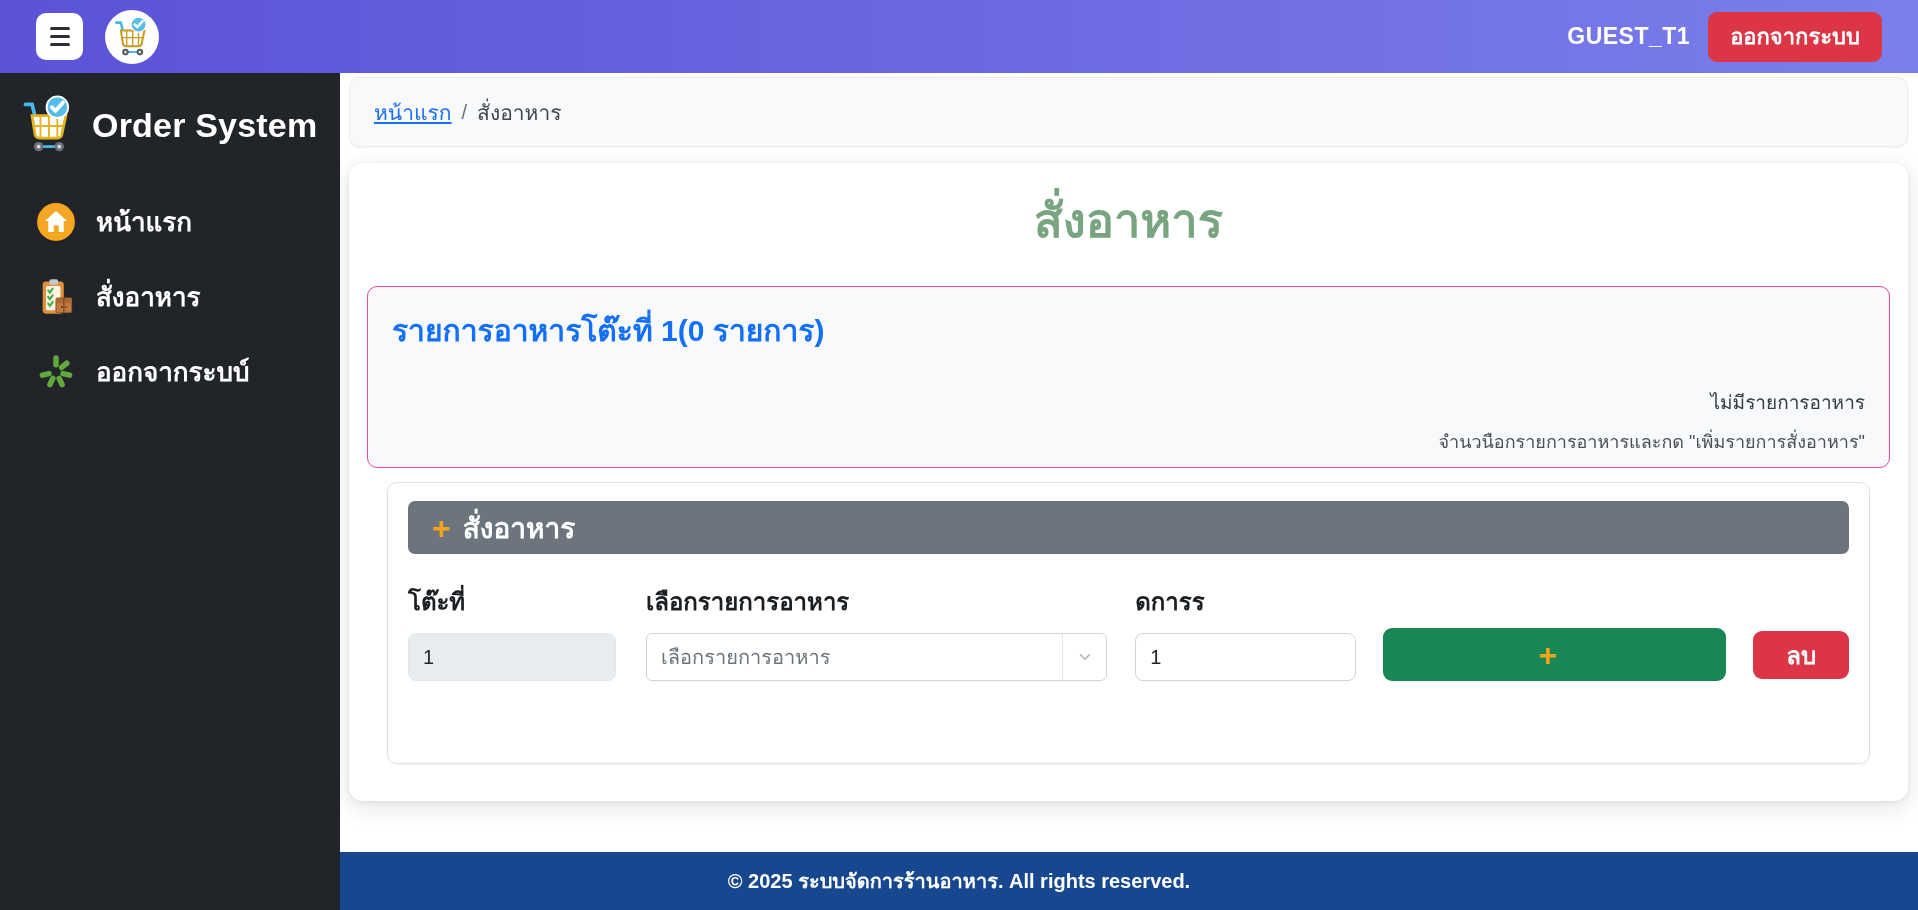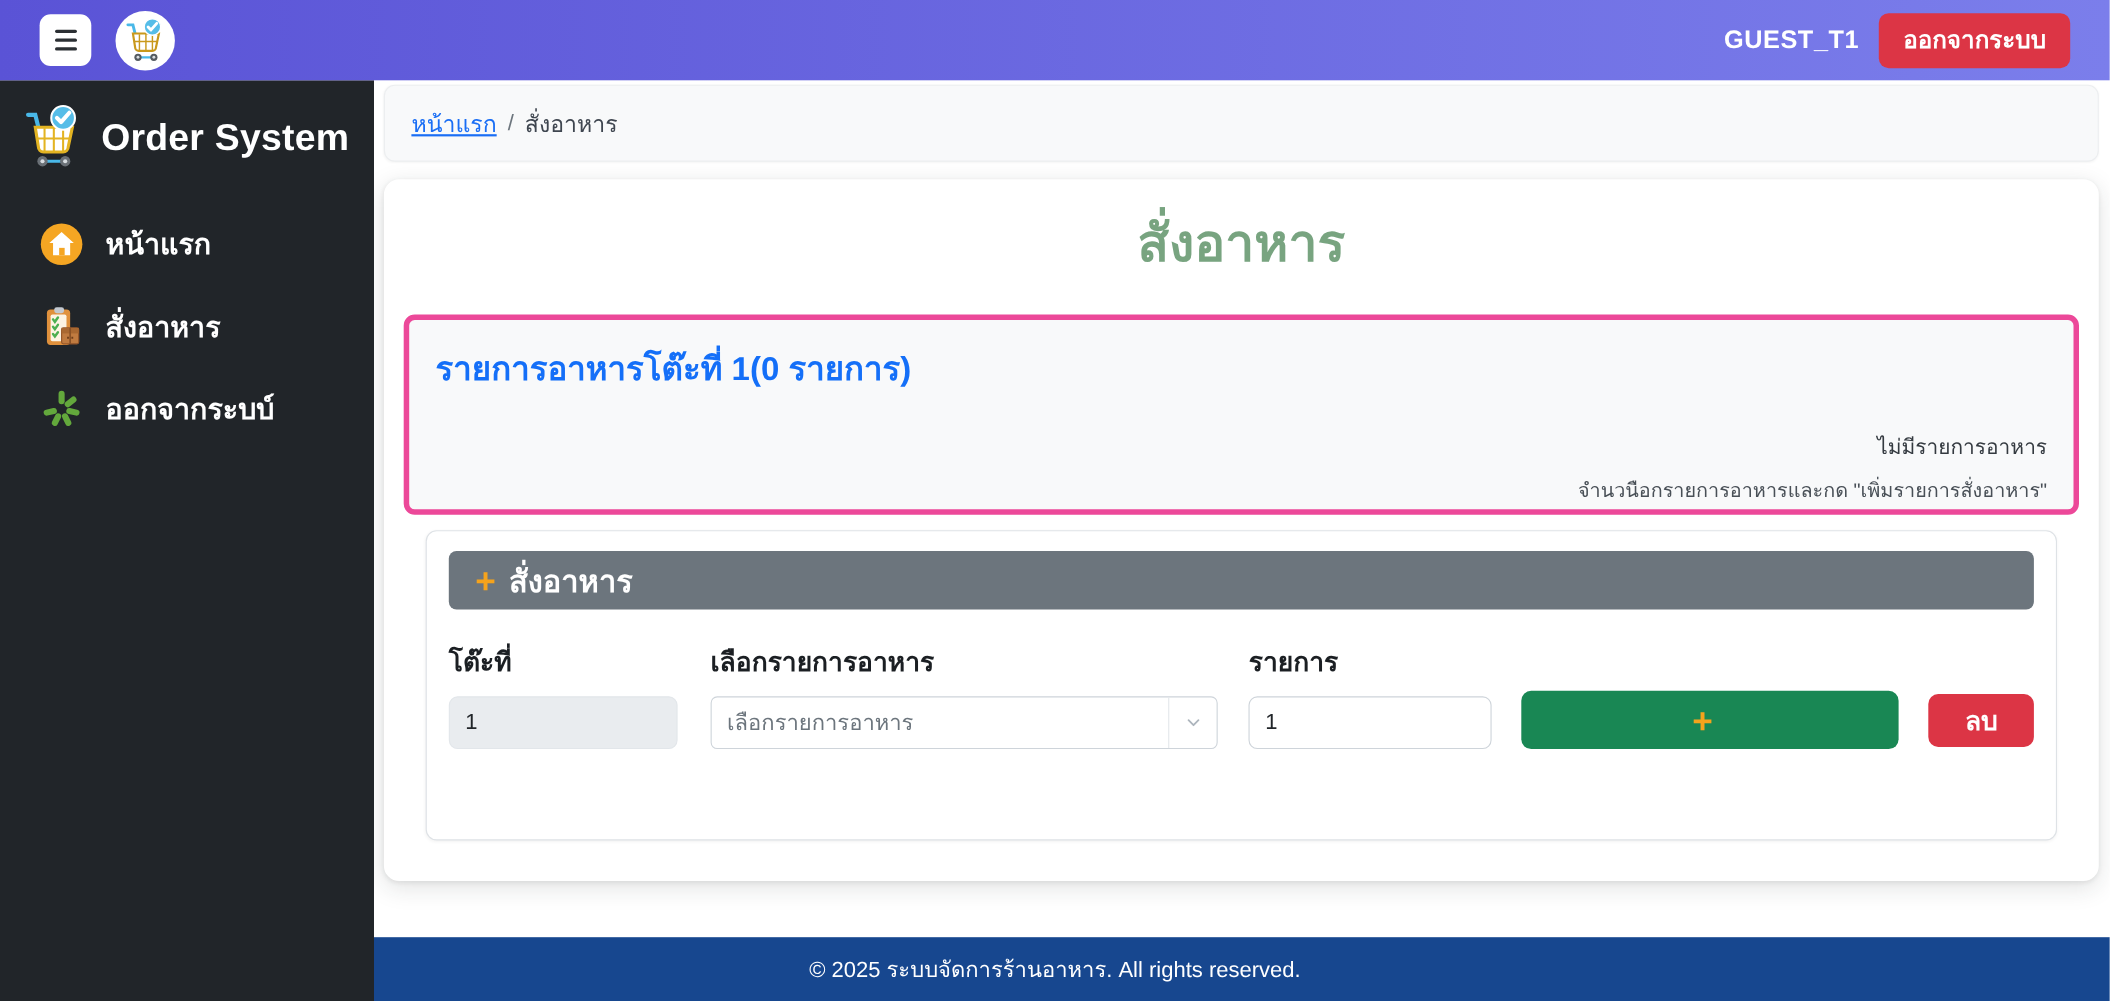--- a/index.html
+++ b/index.html
@@ -30,36 +30,36 @@
   .sidebar{position:absolute;top:73px;left:0;width:340px;height:837px;background:var(--sidebar-bg);z-index:20;}
   .brand{display:flex;align-items:center;gap:14px;padding:22px 18px 10px 18px;text-align:right;}
   .brand-title{color:#fff;font-size:34px;font-weight:800;letter-spacing:.2px;}
   .nav{margin-top:26px;display:flex;flex-direction:column;gap:14px;}
   .nav-item{display:flex;align-items:center;gap:20px;padding:10px 18px 10px 36px;cursor:pointer;}
   .nav-item .nav-label{color:#fff;font-size:26px;font-weight:700;}
 
   
   .footer{position:absolute;left:0;bottom:0;width:1918px;height:58px;background:var(--footer-bg);
     display:flex;align-items:center;justify-content:center;z-index:10;}
-  .footer-text{color:#fff;font-size:20px;font-weight:400;}
+  .footer-text{color:#fff;font-size:20px;font-weight:700;}
 
   
   .content{position:absolute;top:73px;left:340px;width:1578px;height:779px;padding:4px 10px 0 9px;}
   .breadcrumb-card{background:#f8f9fa;border:1px solid #eceef0;border-radius:10px;height:70px;
     display:flex;align-items:center;padding:0 24px;box-shadow:0 1px 2px rgba(0,0,0,.04);}
   .crumb-link{color:#1a6ef5;font-size:21px;text-decoration:underline;cursor:pointer;}
   .crumb-sep{color:#6c757d;font-size:20px;margin:0 10px;}
   .crumb-current{color:#3f4650;font-size:21px;}
 
   .main-panel{margin-top:16px;background:#fff;border-radius:14px;height:638px;
     box-shadow:0 6px 22px rgba(33,37,41,.13), 0 1px 4px rgba(33,37,41,.08);
     padding:8px 18px 0 18px;}
   .page-title{color:var(--title-green);font-size:47px;font-weight:800;text-align:center;margin-top:12px;}
 
-  .order-list-card{margin-top:28px;background:#f8f9fa;border:5px solid #ec4899;border-radius:10px;
+  .order-list-card{margin-top:28px;background:#f8f9fa;border:1px solid #ec4899;border-radius:10px;
     height:182px;padding:20px 24px;}
   .order-list-header{color:var(--accent-blue);font-size:30px;font-weight:700;}
   .empty-block{text-align:right;margin-top:33px;}
   .empty-title{font-size:19px;color:#343a40;}
   .empty-hint{font-size:18px;color:#495057;margin-top:10px;}
 
   .order-form-card{margin:14px 20px 0 20px;background:#fff;border:1px solid #dee2e6;border-radius:10px;
     height:282px;padding:18px 20px;box-shadow:0 1px 3px rgba(0,0,0,.05);}
   .form-header{background:var(--graybar);border-radius:7px;height:53px;display:flex;align-items:center;
     padding:0 24px;}
@@ -212,21 +212,21 @@
             <span class="select-text">เลือกรายการอาหาร</span>
             <span class="select-chev">
               <svg width="18" height="18" viewBox="0 0 24 24">
                   <polyline points="6 9 12 15 18 9" fill="none" stroke="#adb5bd" stroke-width="2.2" stroke-linecap="round" stroke-linejoin="round"></polyline>
                 </svg>
             </span>
           </div>
         </div>
 
         <div class="field field-qty">
-          <label class="field-label">รายการ</label>
+          <label class="field-label">ดการร</label>
           <input class="text-input" value="1" style="">
         </div>
 
         <button class="add-btn">
           <span class="plus">+</span>
         </button>
 
         <button class="del-btn">ลบ</button>
       </div>
     </section>

